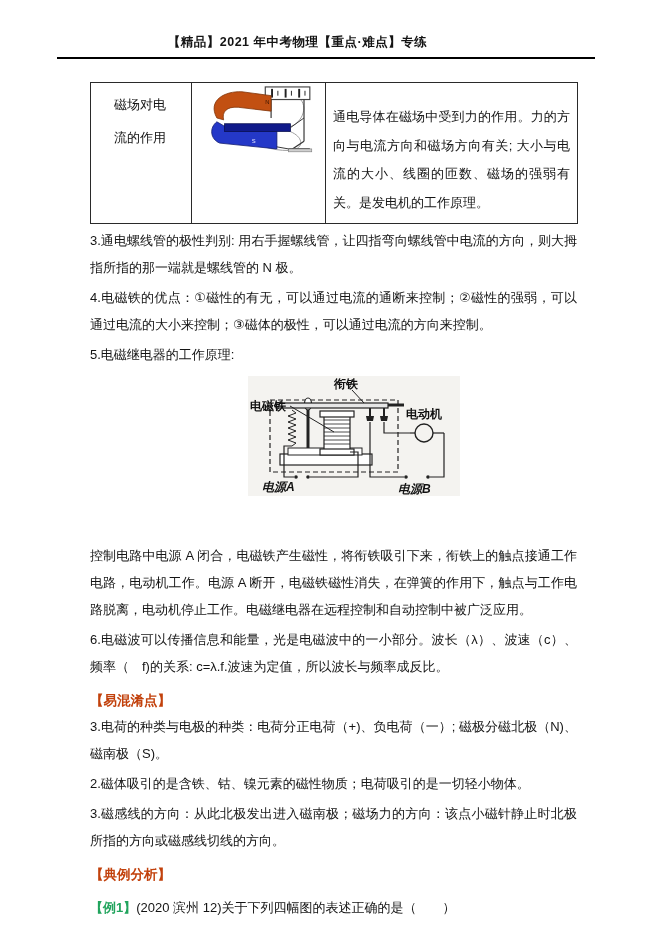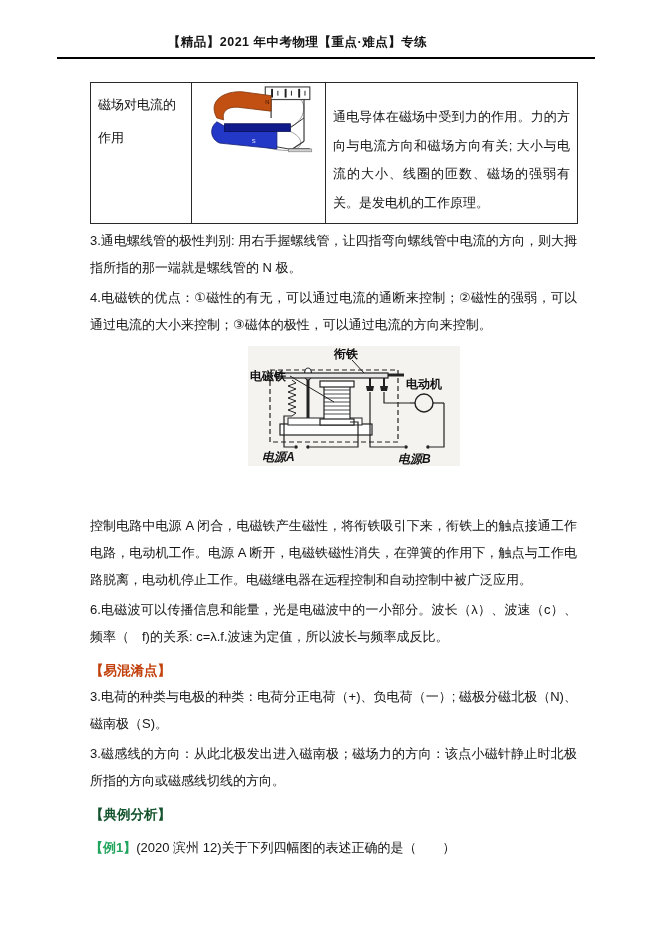--- a/index.html
+++ b/index.html
@@ -13,21 +13,21 @@
   }
   .header-rule {
     position:absolute; top:57px; left:57px; width:547px; height:0;
     border-top:2px solid #000;
   }
 
   .content { position:absolute; left:90px; top:82px; width:487px; }
 
   table.kv { border-collapse:collapse; width:487px; table-layout:fixed; }
   table.kv td { border:1px solid #2a2a2a; vertical-align:top; }
-  td.cell-label { width:101px; padding:5px 7px; font-size:13px; line-height:33px; }
+  td.cell-label { width:101px; padding:5px 23px; font-size:13px; line-height:33px; }
   td.cell-figure { width:134px; padding:2px; }
   td.cell-desc { width:252px; padding:20px 7px 6px; font-size:13px; line-height:28.5px; text-align:justify; }
 
   .para { font-size:13px; line-height:27px; margin-top:3px; text-align:justify; }
 
   .relay-wrap { position:relative; width:212px; height:120px; margin:8px 0 46px 158px; }
 
   .green-head { font-size:13.5px; font-weight:bold; margin-top:12px; }
   .example-line { font-size:13px; line-height:27px; margin-top:10px; }
   .example-label { font-weight:bold; }
@@ -85,20 +85,21 @@
             <text x="58" y="60" font-size="6" fill="#e8e8ff">S</text>
           </svg>
         </td>
         <td class="cell-desc">通电导体在磁场中受到力的作用。力的方向与电流方向和磁场方向有关; 大小与电流的大小、线圈的匝数、磁场的强弱有关。是发电机的工作原理。</td>
       </tr>
     </tbody>
       </table>
 
     <p class="para">3.通电螺线管的极性判别: 用右手握螺线管，让四指弯向螺线管中电流的方向，则大拇指所指的那一端就是螺线管的 N 极。</p>
     <p class="para">4.电磁铁的优点：①磁性的有无，可以通过电流的通断来控制；②磁性的强弱，可以通过电流的大小来控制；③磁体的极性，可以通过电流的方向来控制。</p>
+    <p class="para">5.电磁继电器的工作原理:</p>
 
     <div class="relay-wrap">
       <svg width="212" height="120" viewBox="0 0 212 120">
         <rect x="0" y="0" width="212" height="120" fill="#f4f3f0"></rect>
 
         <rect x="22" y="24" width="128" height="72" fill="none" stroke="#222" stroke-width="1.2" stroke-dasharray="5,3"></rect>
 
         <rect x="32" y="78" width="92" height="11" fill="#fff" stroke="#222" stroke-width="1.2"></rect>
         <rect x="40" y="72" width="74" height="7" fill="#fff" stroke="#222" stroke-width="1"></rect>
 
@@ -150,19 +151,20 @@
         <text x="14" y="115" font-size="12" font-weight="bold" font-style="italic" fill="#111">电源A</text>
         <text x="150" y="117" font-size="12" font-weight="bold" font-style="italic" fill="#111">电源B</text>
       </svg>
     </div>
 
     <p class="para">控制电路中电源 A 闭合，电磁铁产生磁性，将衔铁吸引下来，衔铁上的触点接通工作电路，电动机工作。电源 A 断开，电磁铁磁性消失，在弹簧的作用下，触点与工作电路脱离，电动机停止工作。电磁继电器在远程控制和自动控制中被广泛应用。</p>
     <p class="para">6.电磁波可以传播信息和能量，光是电磁波中的一小部分。波长（λ）、波速（c）、频率（　f)的关系: c=λ.f.波速为定值，所以波长与频率成反比。</p>
 
     <div class="green-head" style="color:#c2410c">【易混淆点】</div>
     <p class="para">3.电荷的种类与电极的种类：电荷分正电荷（+)、负电荷（一）; 磁极分磁北极（N)、磁南极（S)。</p>
+    <p class="para">2.磁体吸引的是含铁、钴、镍元素的磁性物质；电荷吸引的是一切轻小物体。</p>
     <p class="para">3.磁感线的方向：从此北极发出进入磁南极；磁场力的方向：该点小磁针静止时北极所指的方向或磁感线切线的方向。</p>
 
-    <div class="green-head" style="color:#14532d">【典例分析】</div>
+    <div class="green-head" style="color:#c2410c">【典例分析】</div>
     <p class="example-line"><span class="example-label" style="color:#21a45d">【例1】</span><span>(2020 滨州 12)关于下列四幅图的表述正确的是（　　）</span></p>
 
   </div>
 </div>
 
 </body></html>

